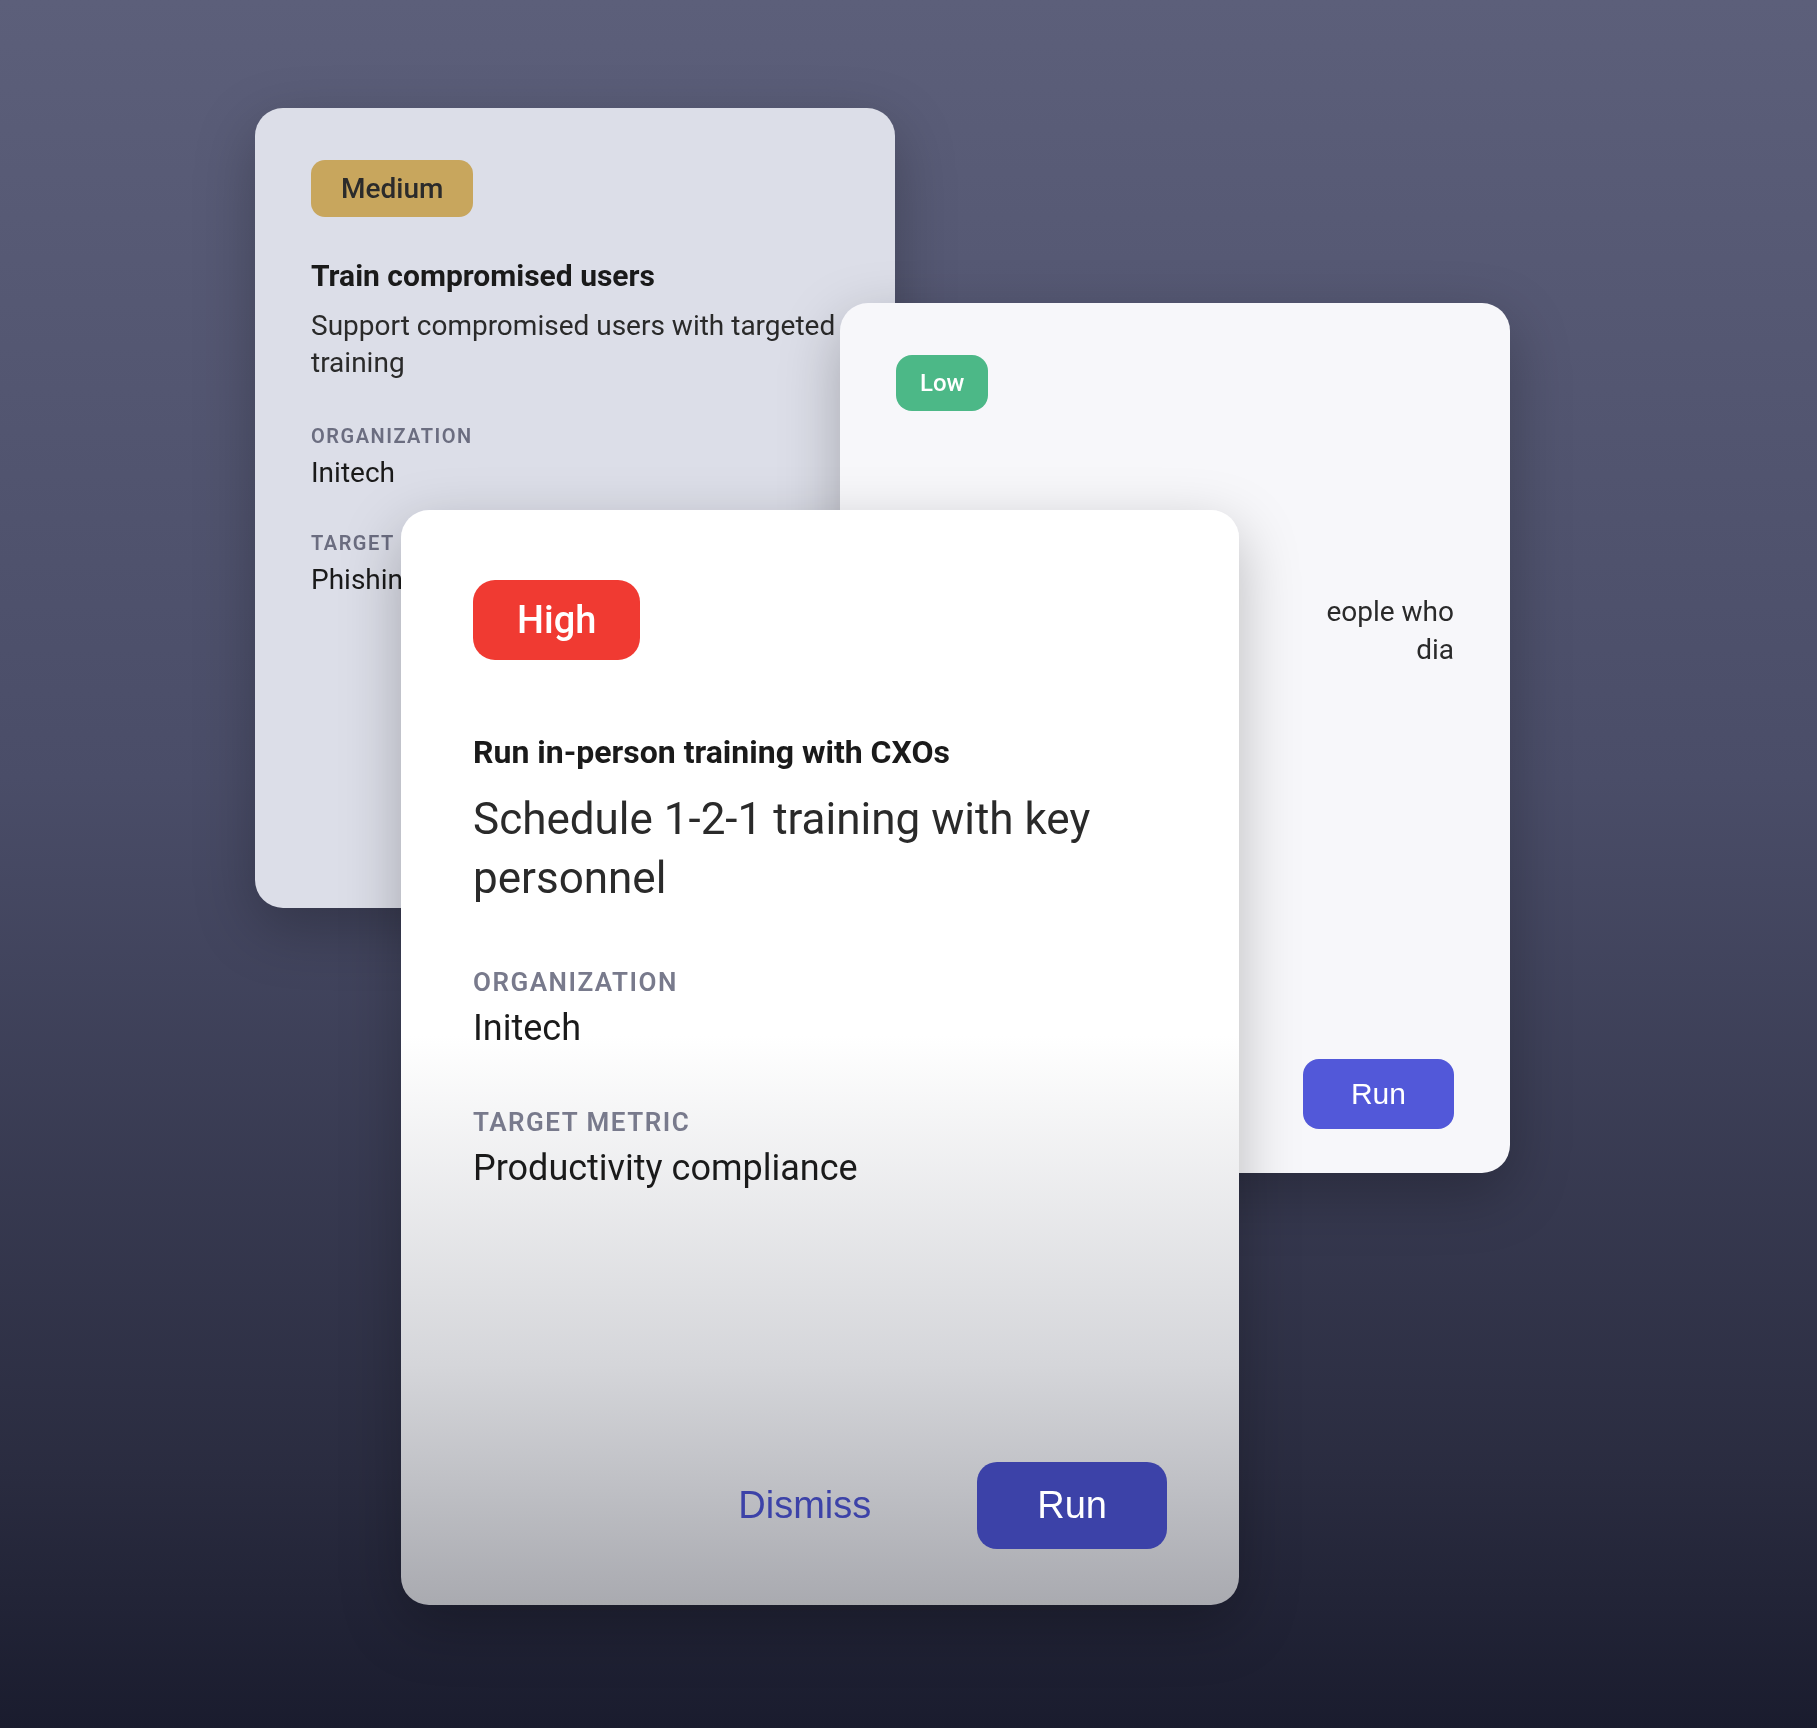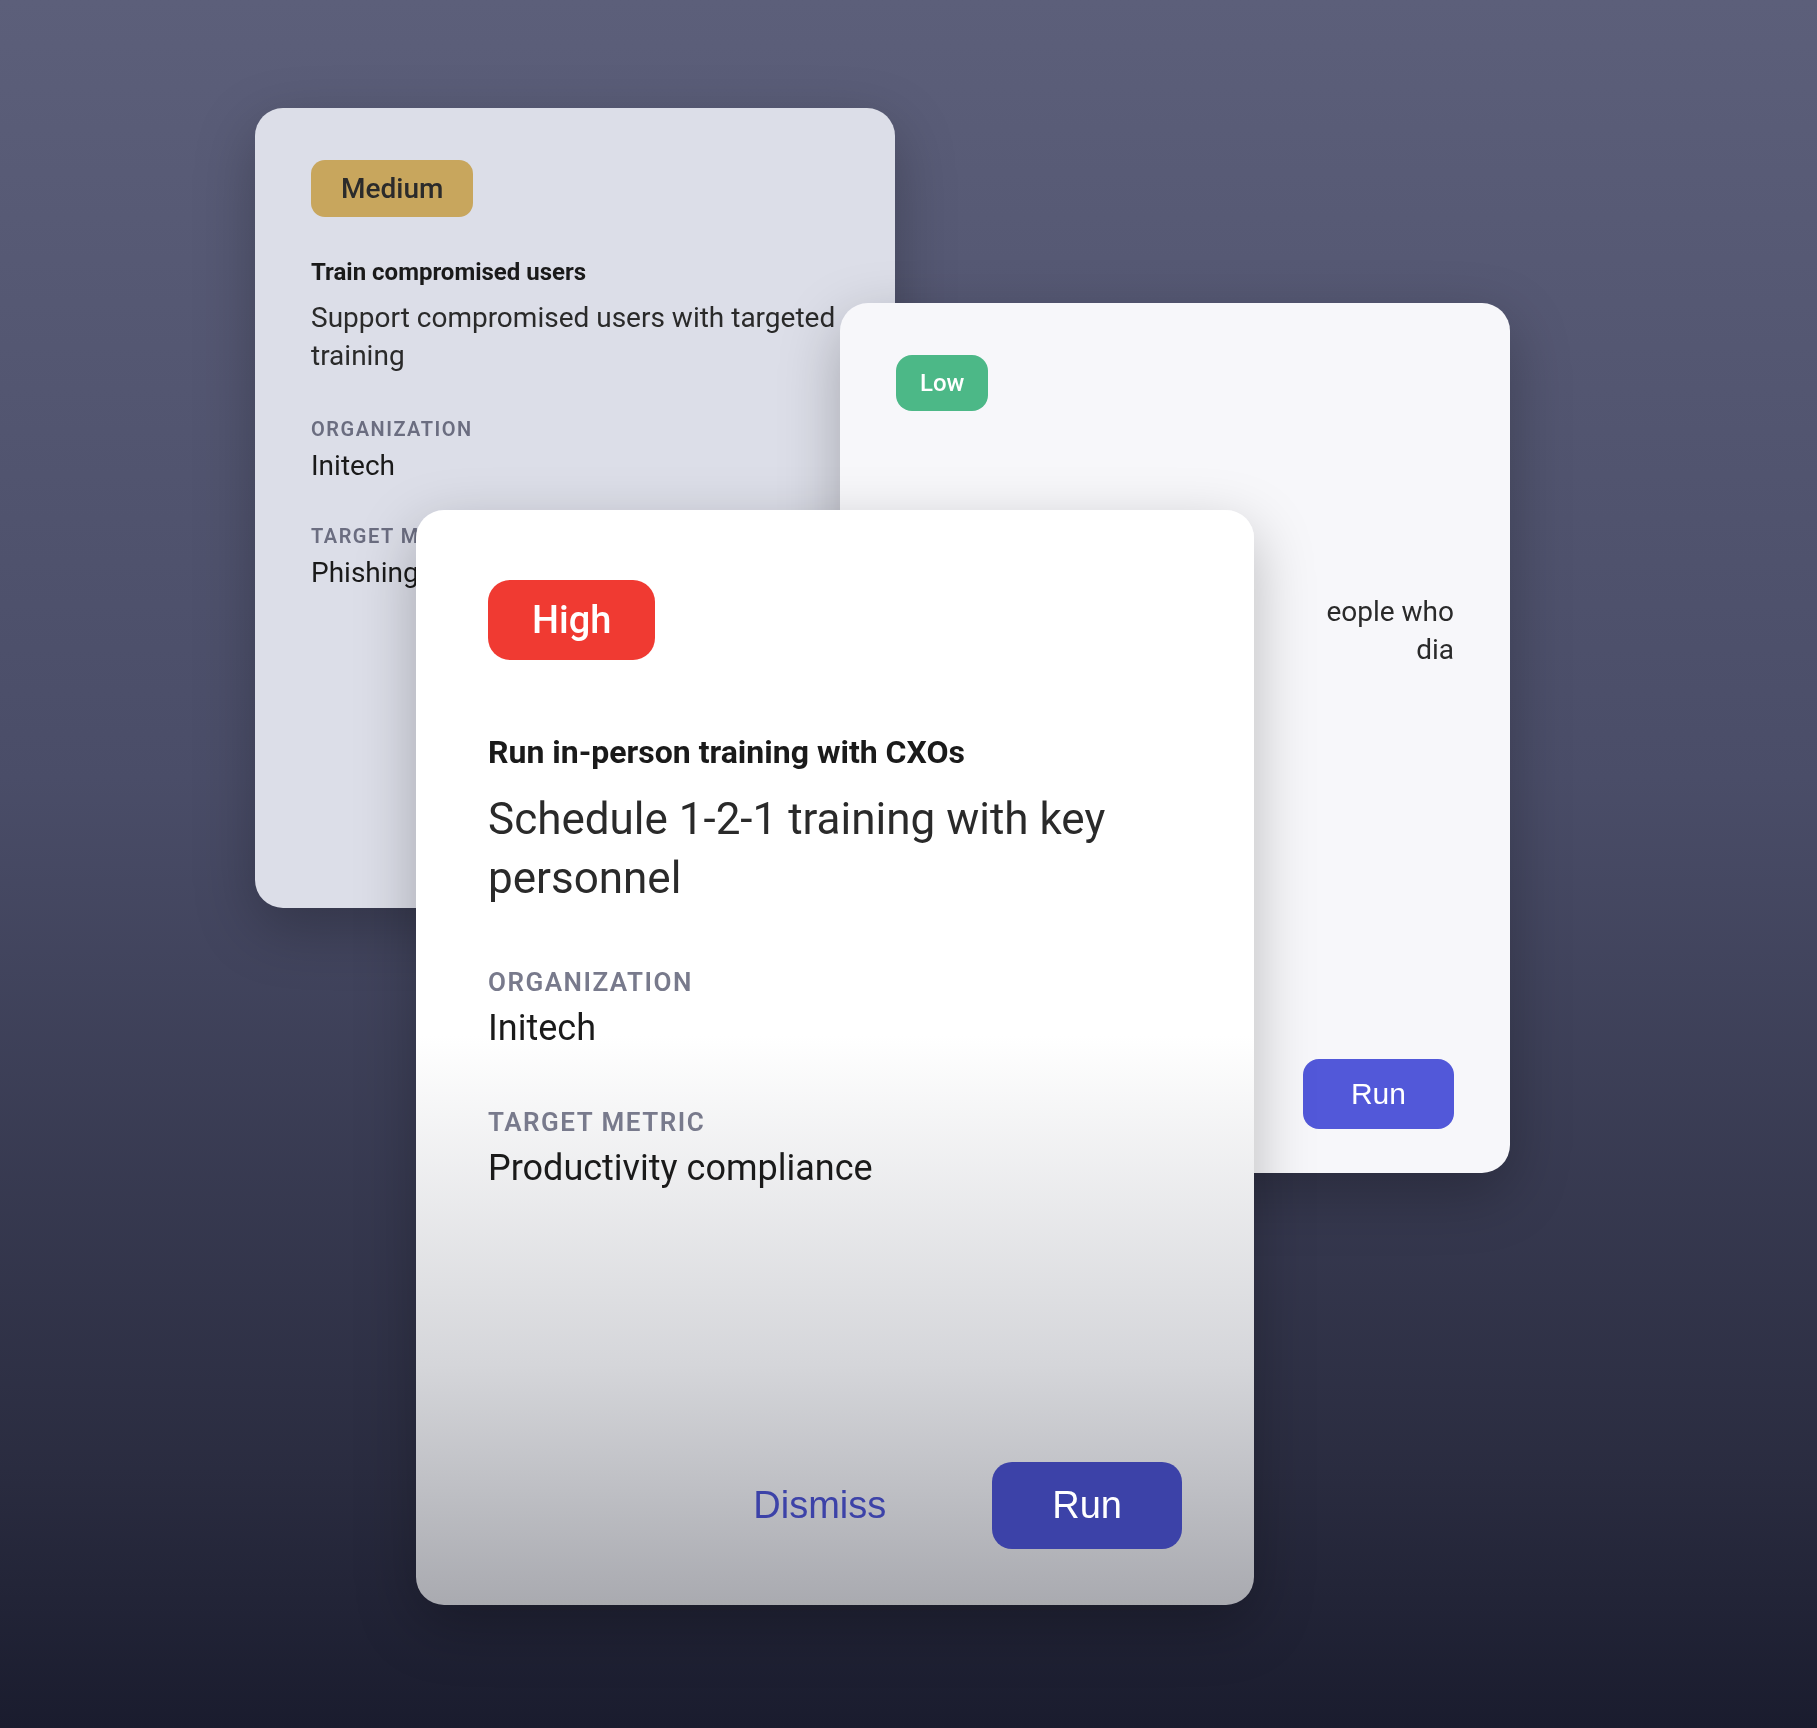--- a/index.html
+++ b/index.html
@@ -40,21 +40,21 @@
       left: 840px;
       top: 303px;
       width: 670px;
       height: 870px;
       background: #f7f7fa;
       z-index: 2;
     }
 
     
     .card-high {
-      left: 416px;
+      left: 401px;
       top: 510px;
       width: 838px;
       height: 1095px;
       background: linear-gradient(180deg, #ffffff 0%, #ffffff 48%, #d5d6da 78%, #a9aab0 100%);
       z-index: 3;
       padding: 70px 72px 56px 72px;
       display: flex;
       flex-direction: column;
     }
 
@@ -94,21 +94,21 @@
     }
 
     .card-title {
       font-weight: 700;
       color: #1a1a1a;
       margin-top: 42px;
       line-height: 1.25;
     }
 
     .card-medium .card-title {
-      font-size: 24px;
+      font-size: 30px;
       margin-top: 40px;
     }
 
     .card-high .card-title {
       font-size: 32px;
       margin-top: 72px;
     }
 
     .card-subtitle {
       font-weight: 400;

